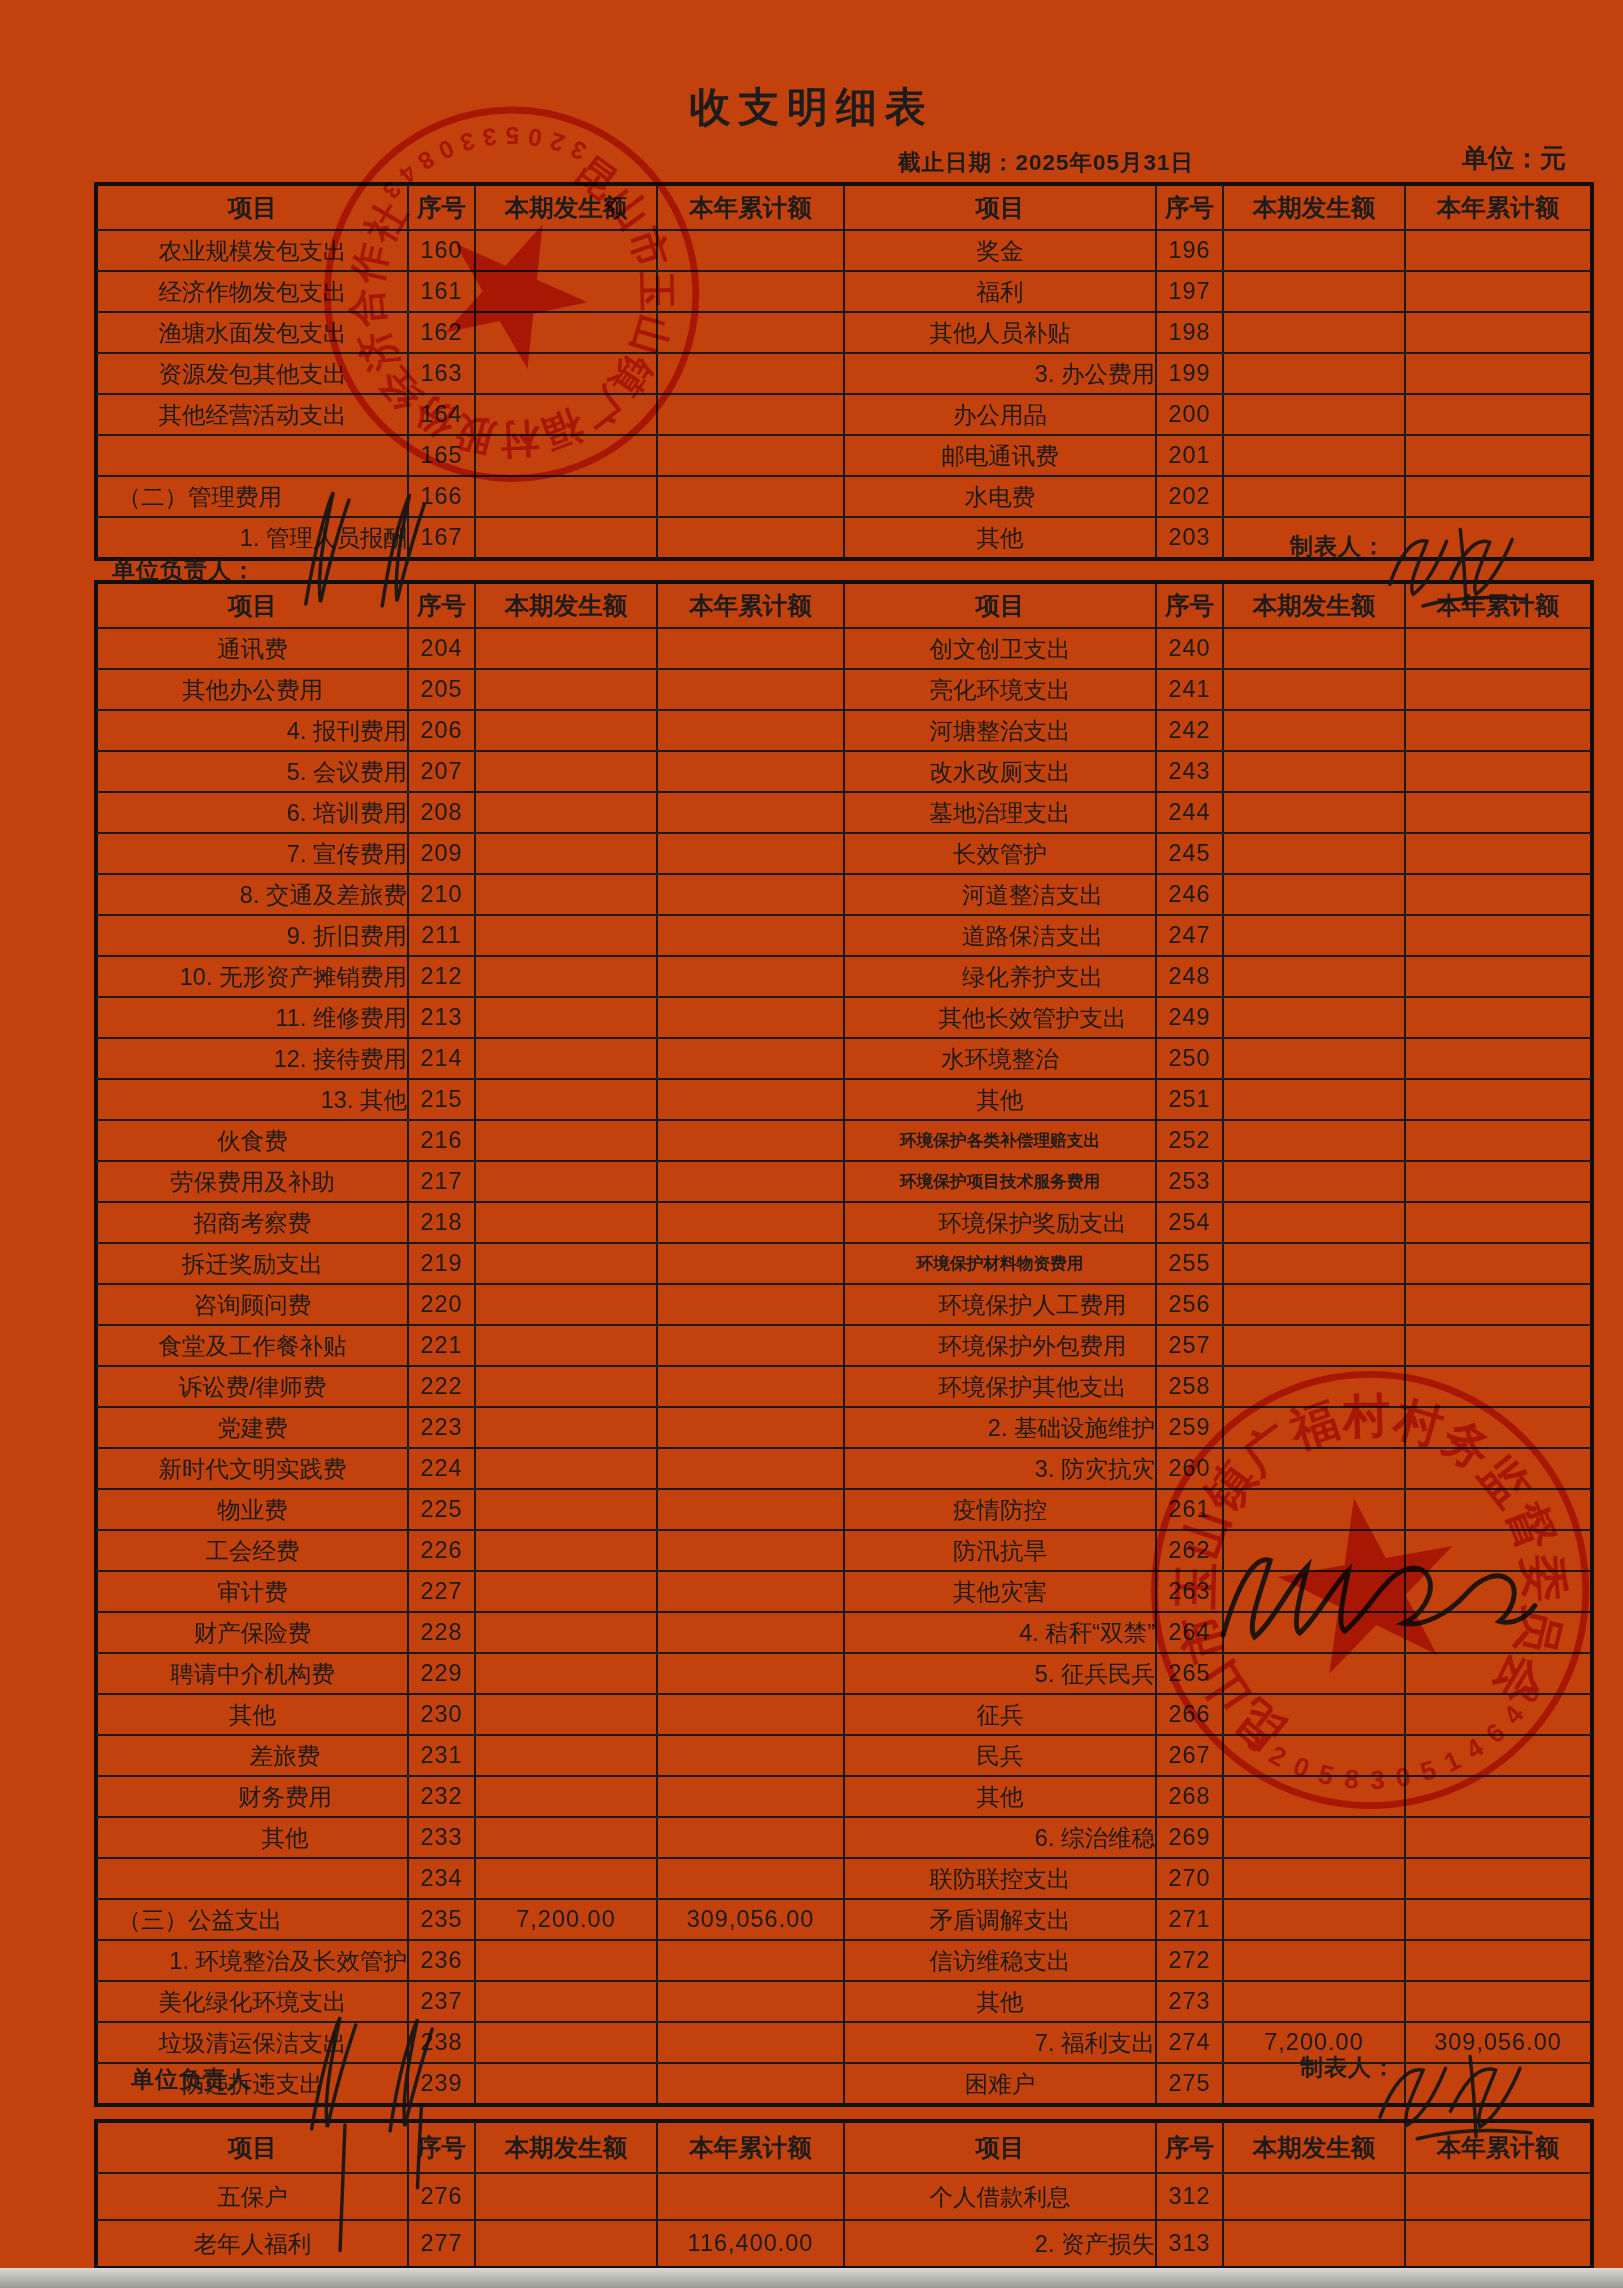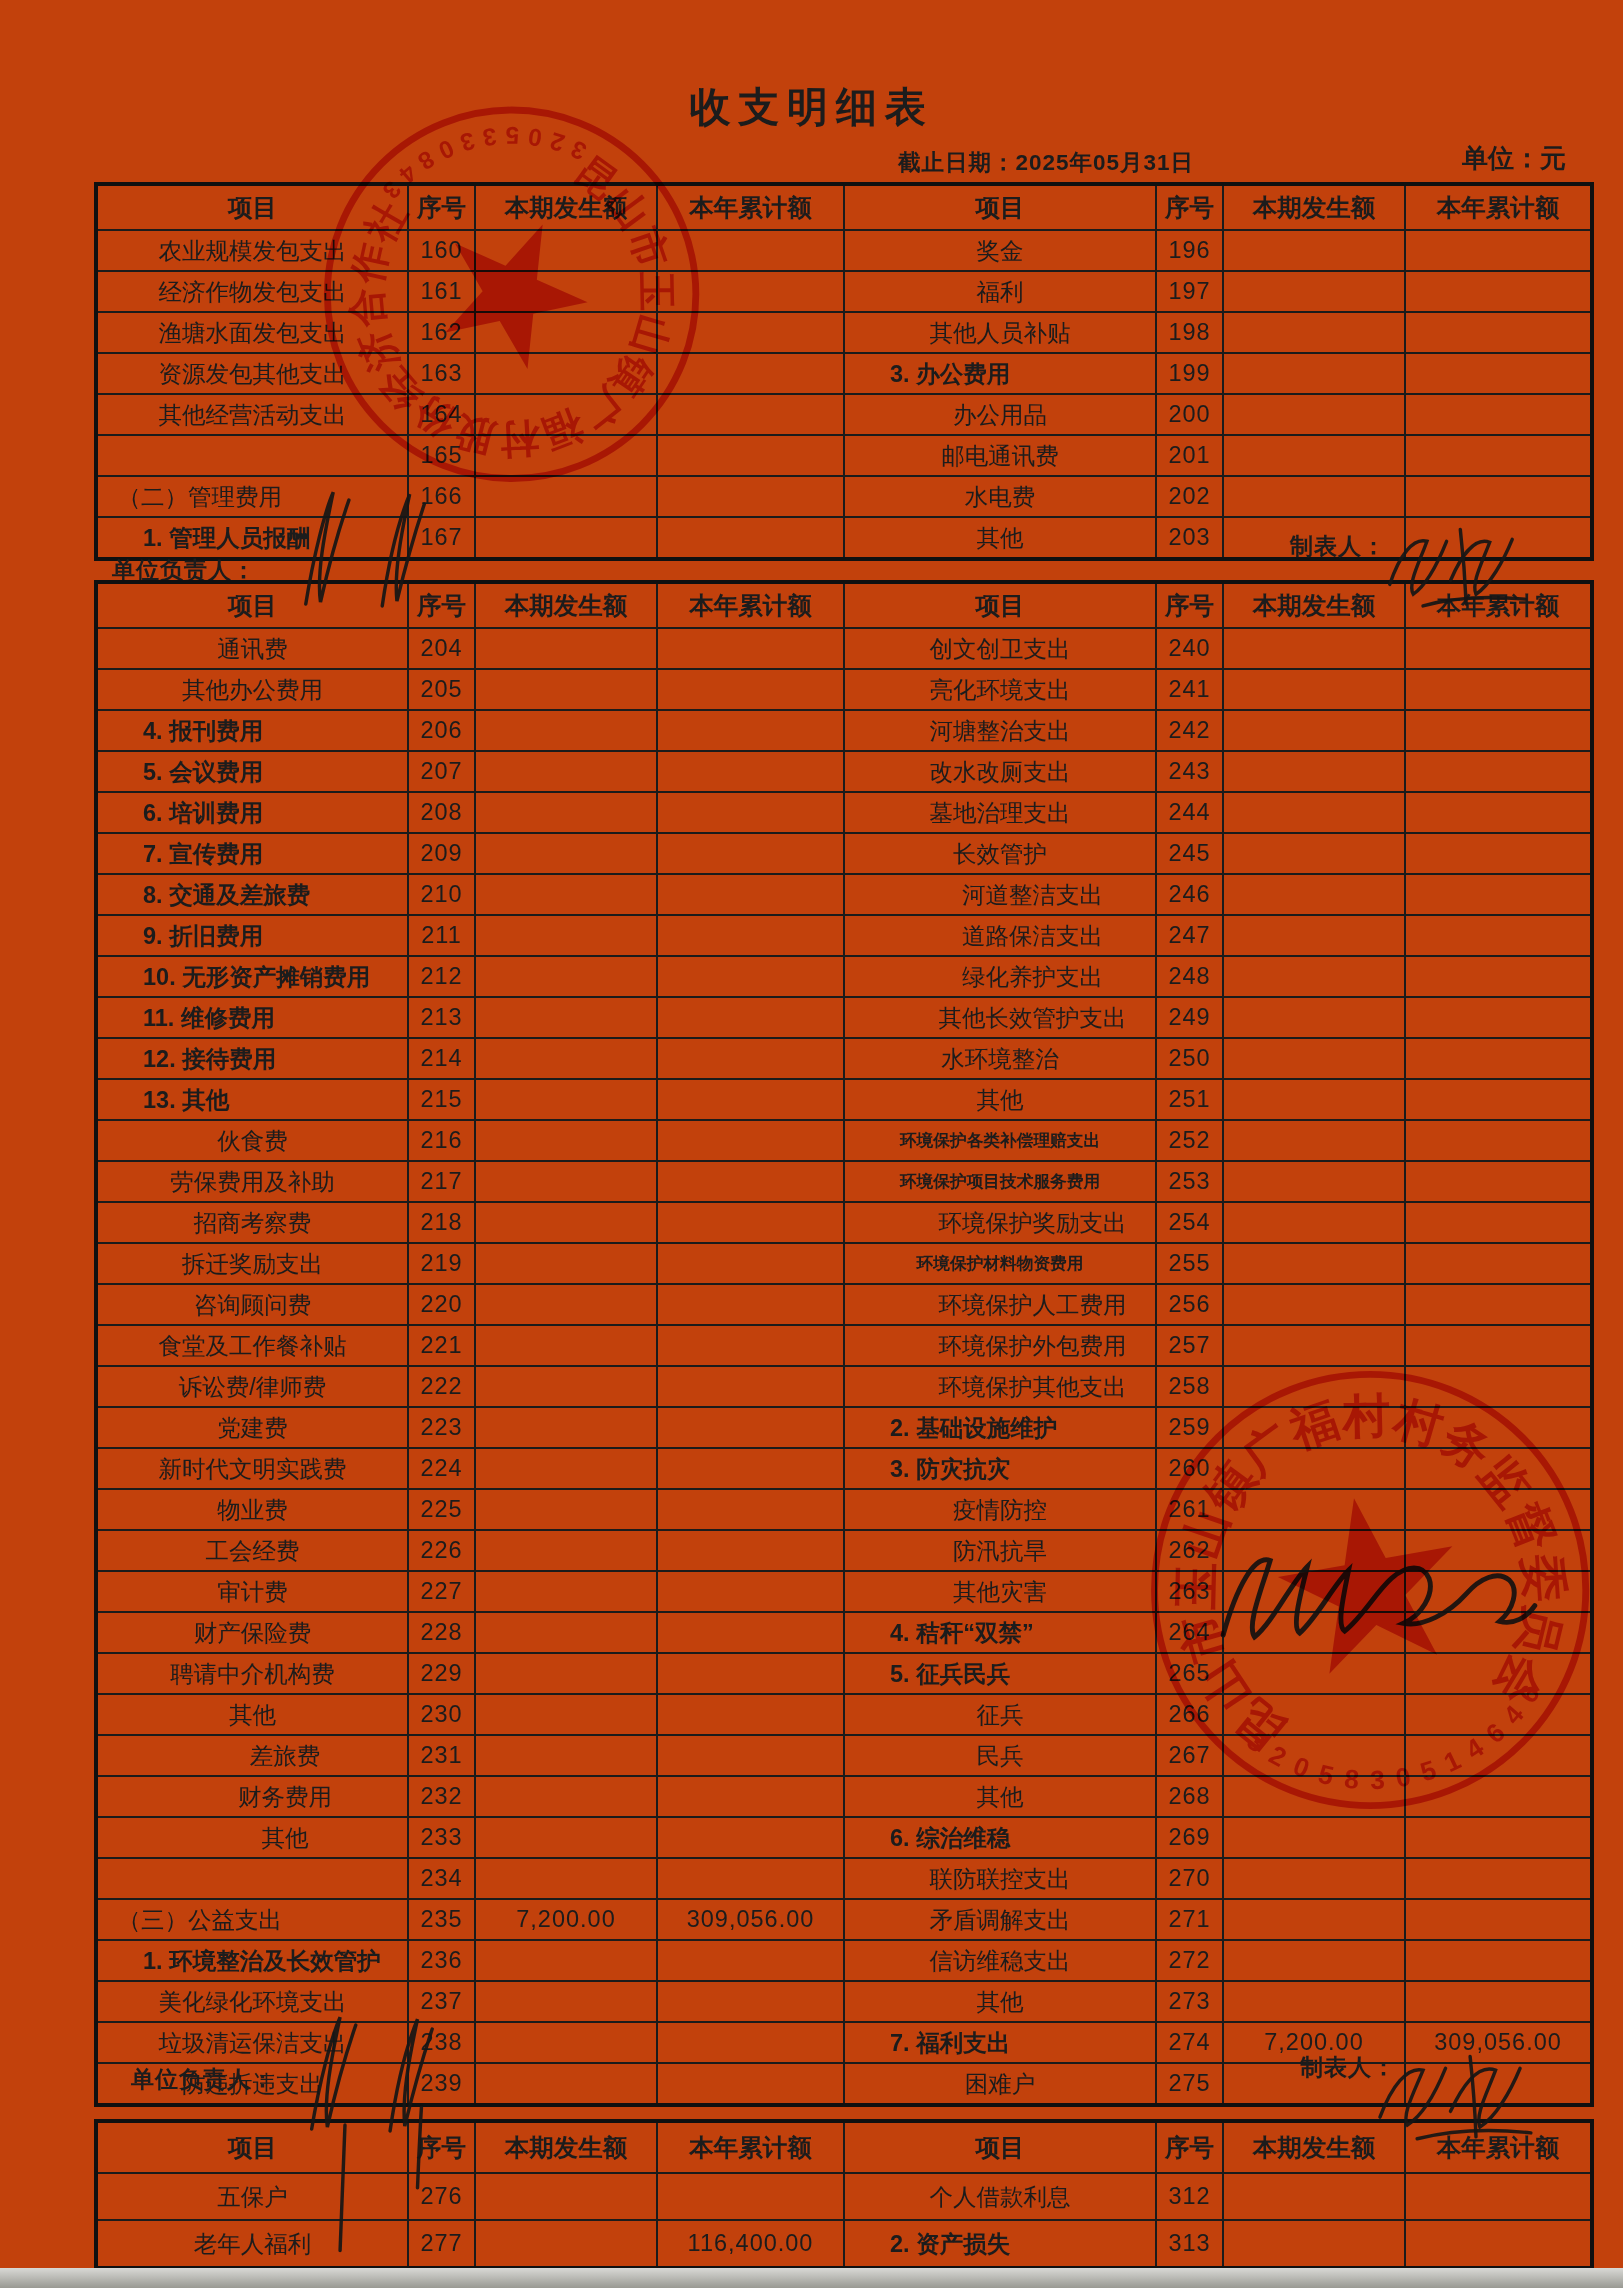--- a/index.html
+++ b/index.html
@@ -16,21 +16,21 @@
   #t3{top:2119px;}
   th,td{border:2.5px solid #1b1b1b;padding:0;white-space:nowrap;overflow:hidden;vertical-align:middle;}
   th{height:43px;font-size:24.5px;font-weight:700;text-align:center;}
   #t1 td{height:39px;}
   #t2 td{height:39px;}
   #t3 th{height:49px;}
   #t3 td{height:45px;}
   td{font-size:23.5px;font-weight:500;}
   td.num{text-align:center;font-size:23.5px;letter-spacing:1px;}
   td.i0{text-align:left;padding-left:19.6px;}
-  td.i1{text-align:left;padding-left:45px;font-weight:bold;}
+  td.i1{text-align:right;padding-left:45px;}
   td.i2{text-align:center;}
   td.i3{text-align:center;padding-left:65px;}
   td.i9{text-align:center;font-size:16.7px;font-weight:600;}
   .sig-label{position:absolute;font-size:23px;font-weight:700;letter-spacing:1px;}
   #sig1-unit{top:555px;left:112px;}
   #sig1-prep{top:531px;left:1290px;}
   #sig2-unit{top:2064px;left:131px;}
   #sig2-prep{top:2052px;left:1300px;}
   .overlay{position:absolute;top:0;left:0;width:1623px;height:2289px;pointer-events:none;}
   .stamp{opacity:0.82;mix-blend-mode:multiply;}

